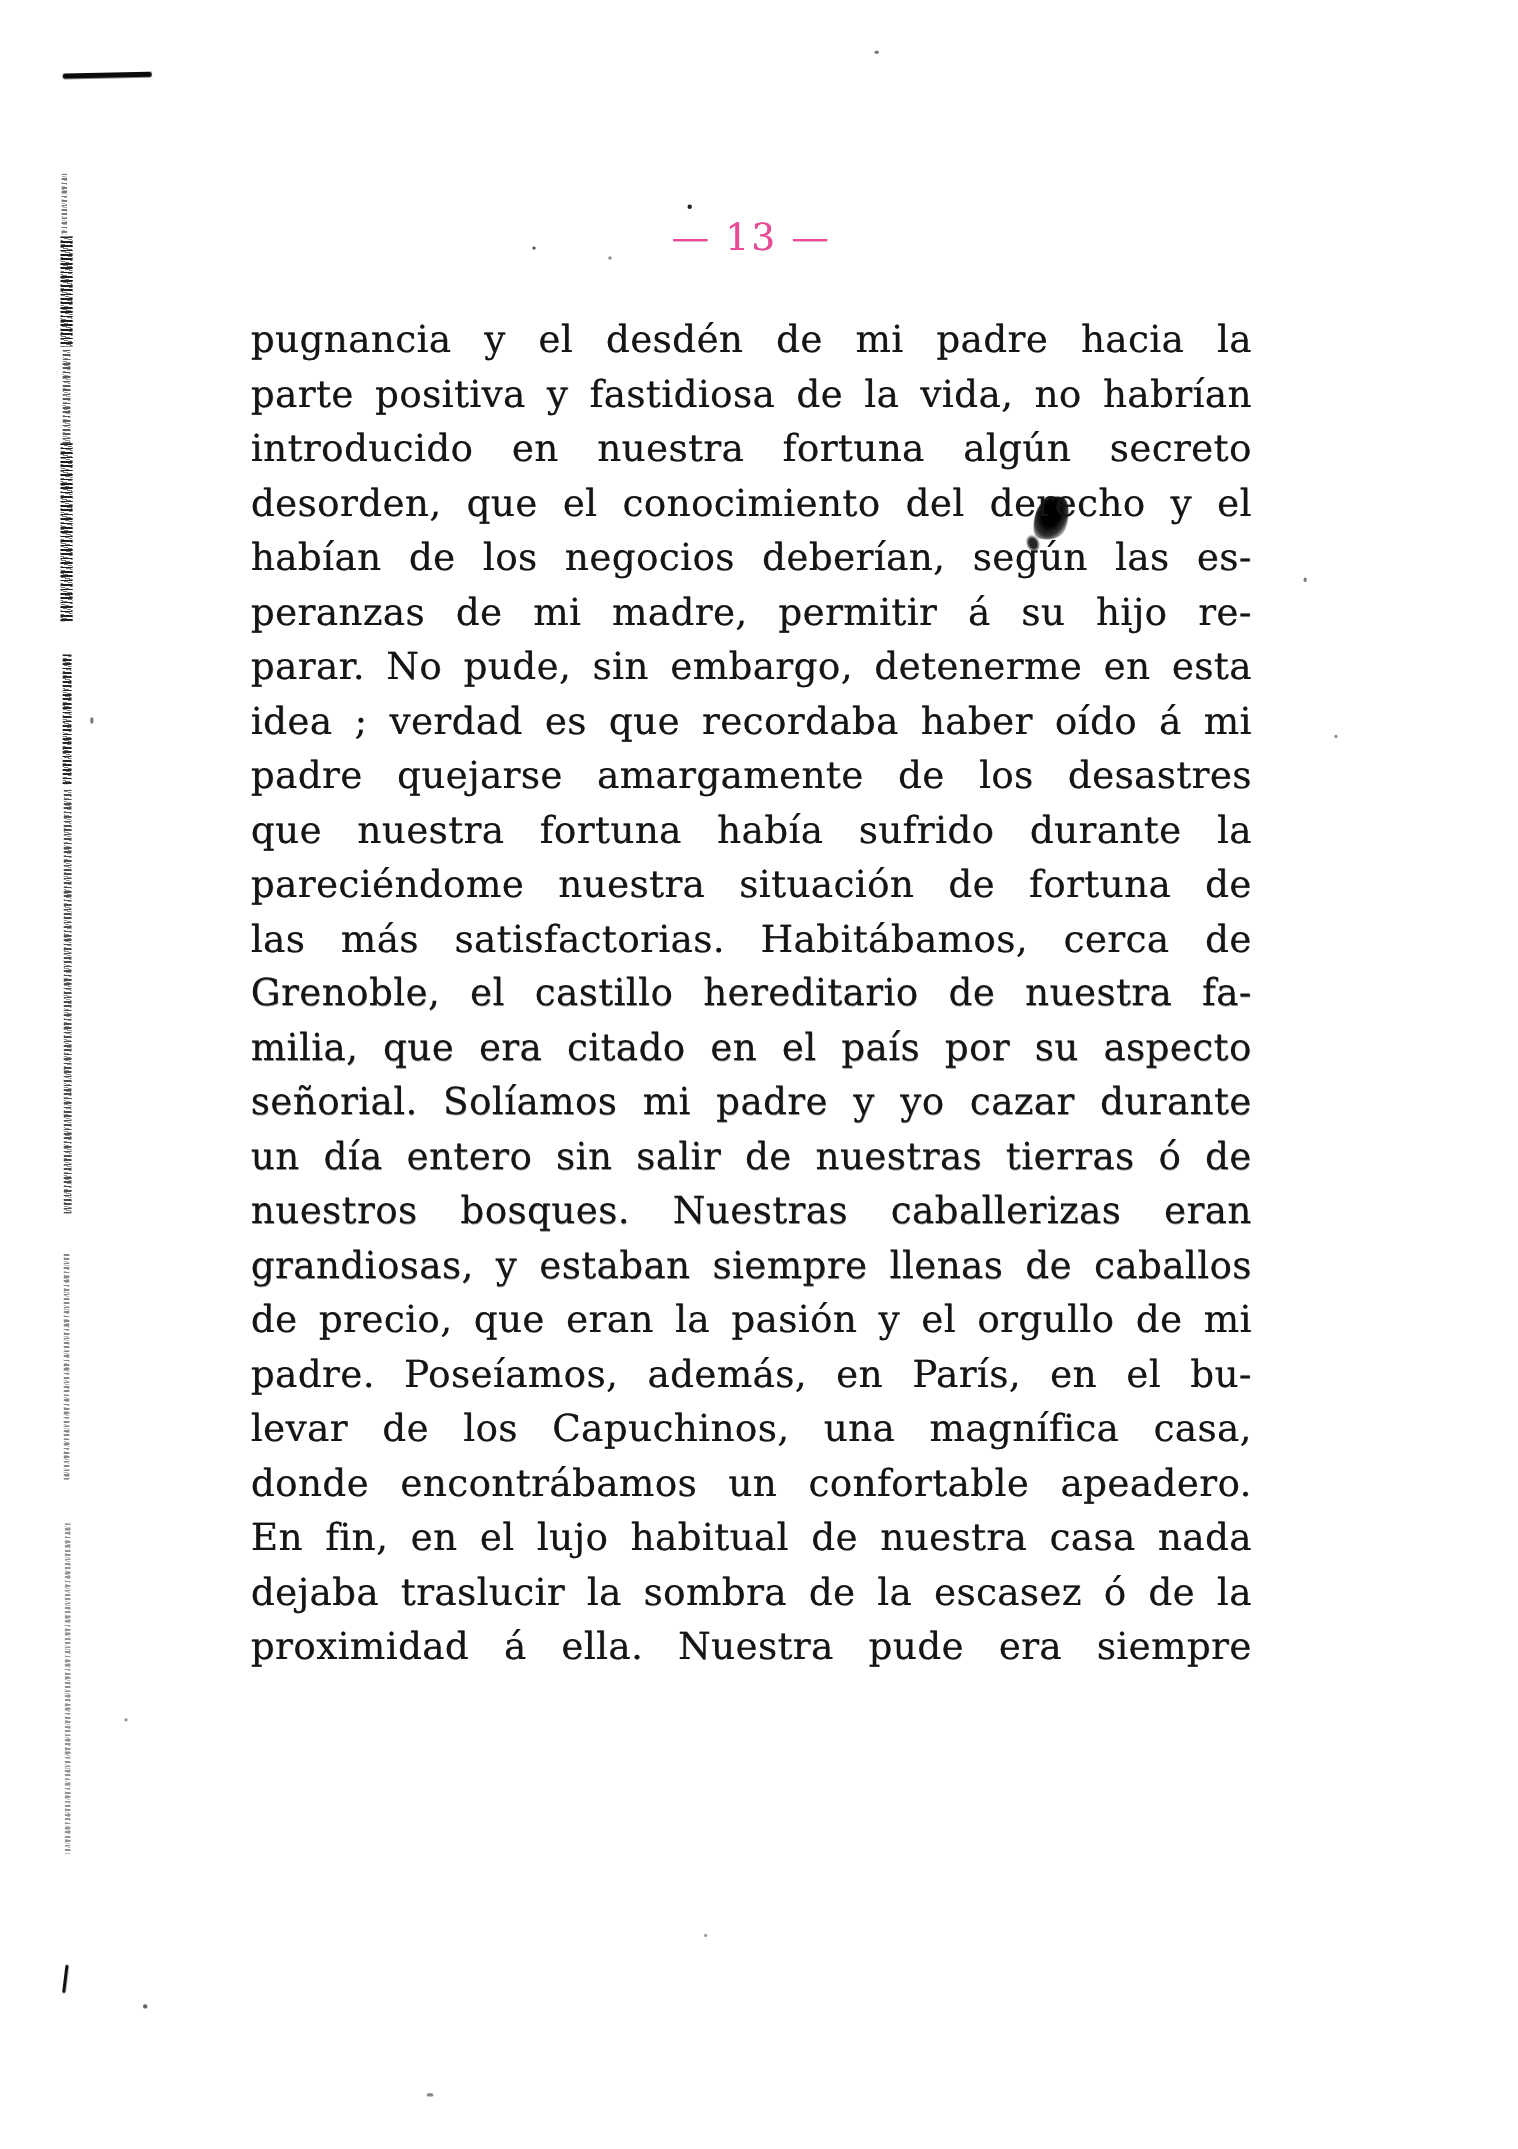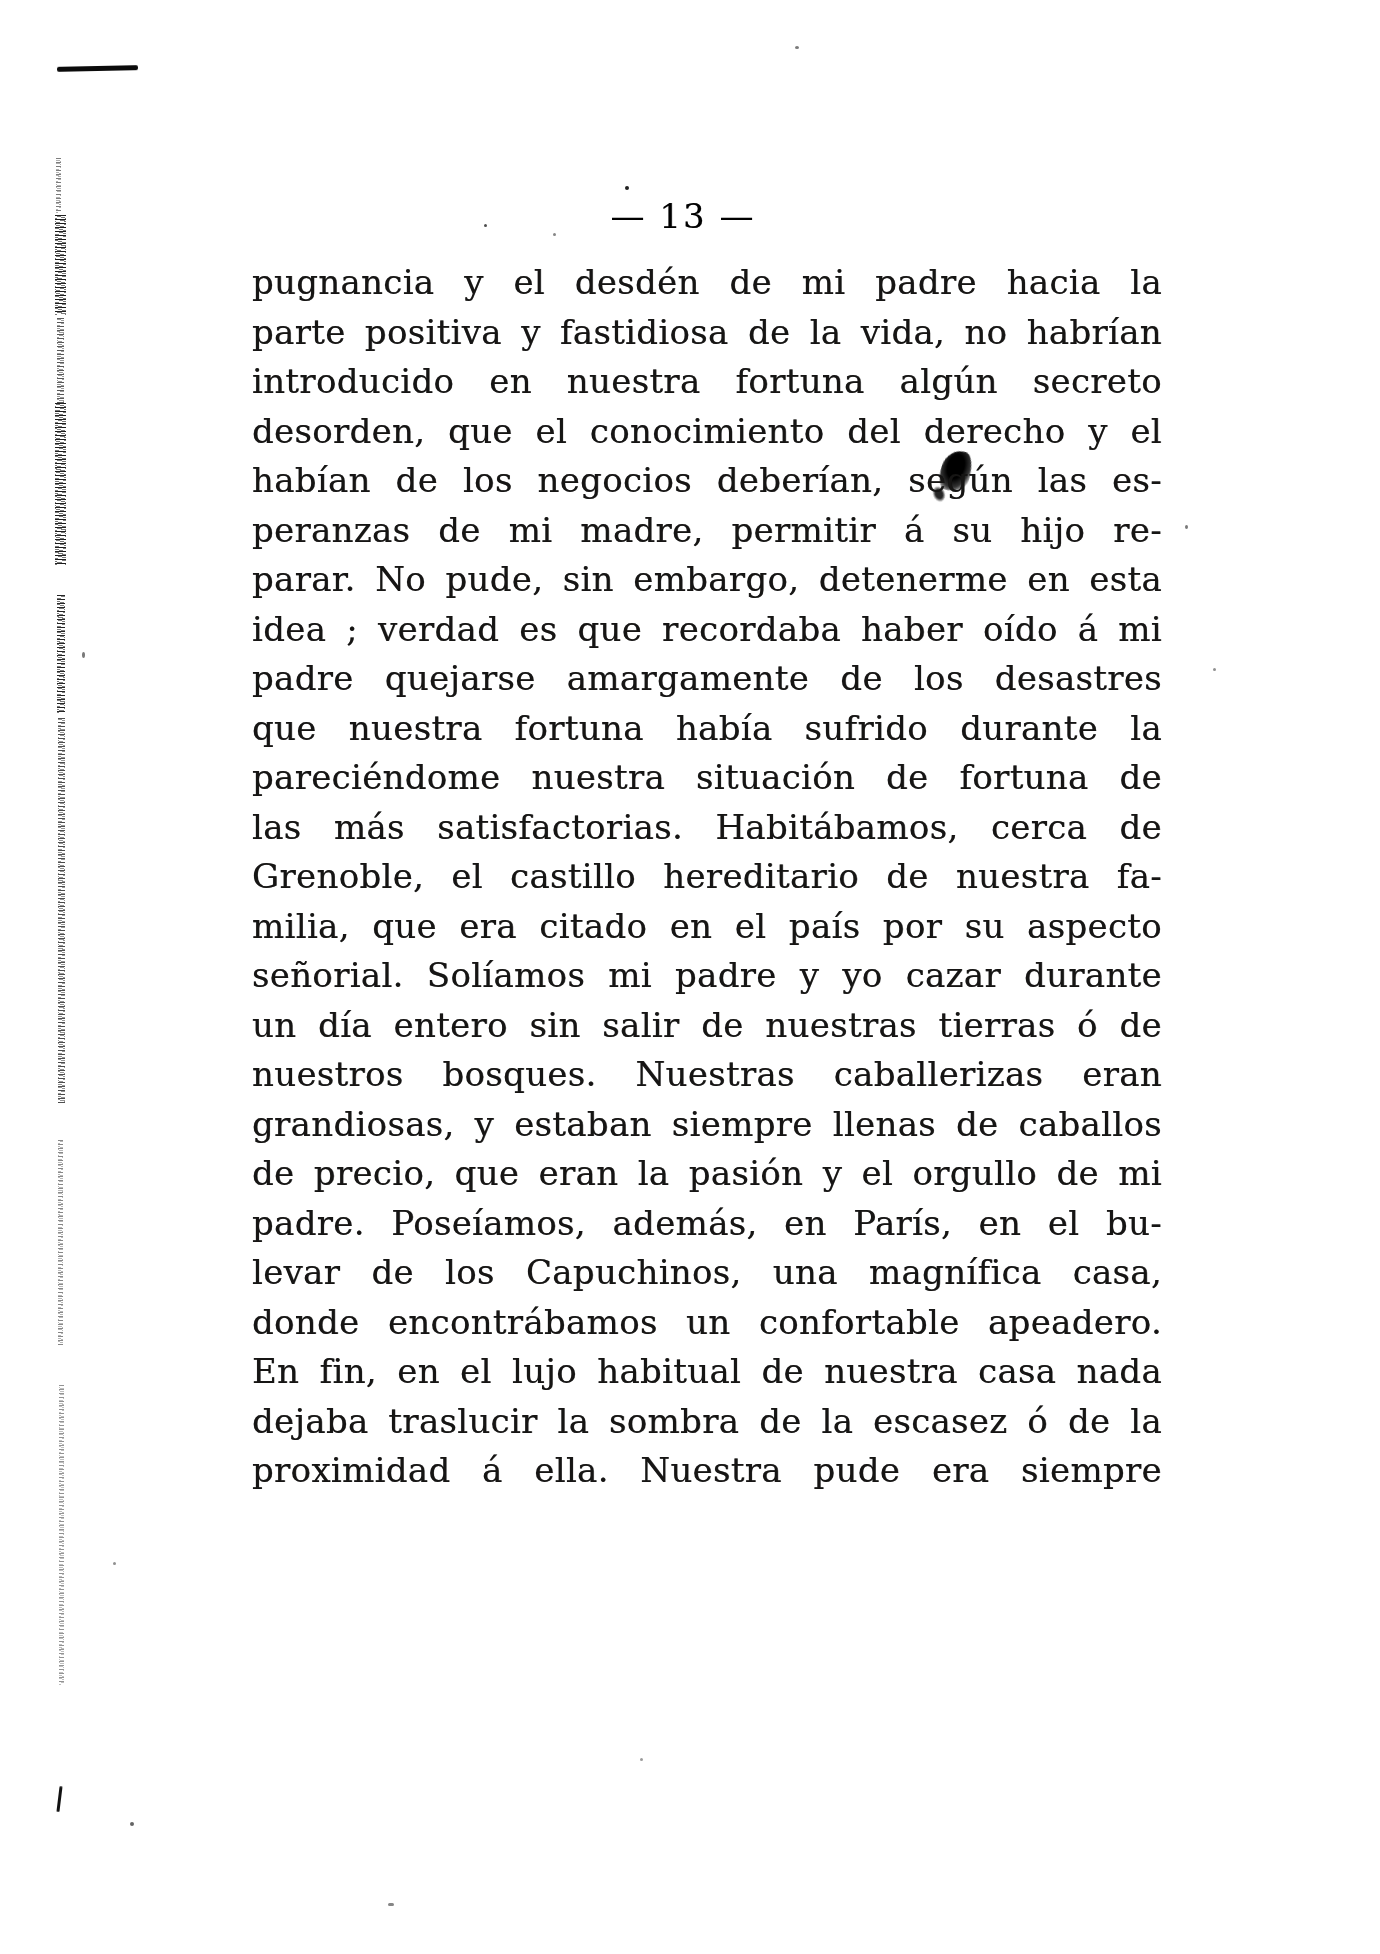--- a/index.html
+++ b/index.html
@@ -12,27 +12,27 @@
     font-family:"DejaVu Serif","Liberation Serif",serif;
     color:#161514;
   }
   
   .pagenum{
     position:absolute;
     left:228px;top:196px;width:910px;
     text-align:center;
     font-size:34px;
     letter-spacing:2px;
-    color:#000000;
+    color:#ec4899;
     text-shadow:0.3px 0.3px 0 rgba(0,0,0,0.4);
   }
   
   .textblock{
     position:absolute;
-    left:228px;top:258px;width:910px;margin-left:24px;
+    left:228px;top:285px;width:910px;
   }
   .tline{
     width:910px;
     height:49.5px;
     line-height:49.5px;
     font-size:34px;
     letter-spacing:0.3px;
     word-spacing:1.5px;
     white-space:nowrap;
     text-align:justify;

